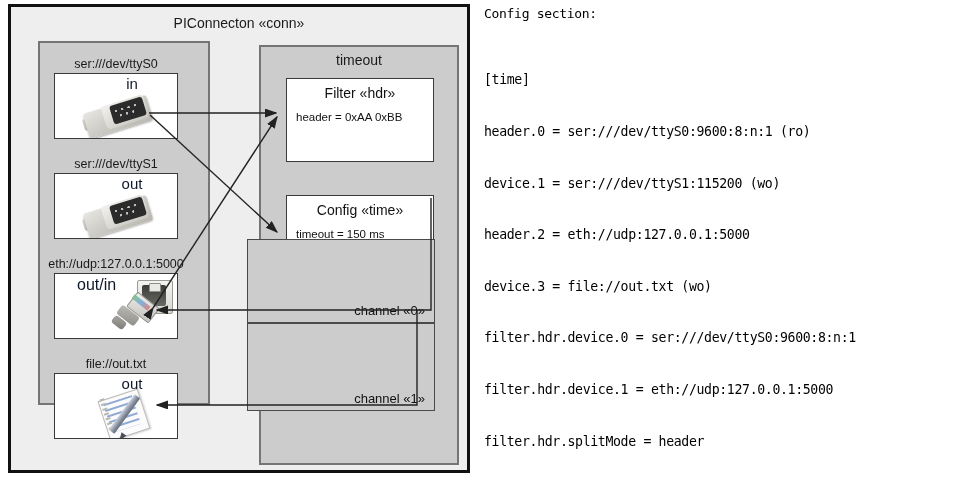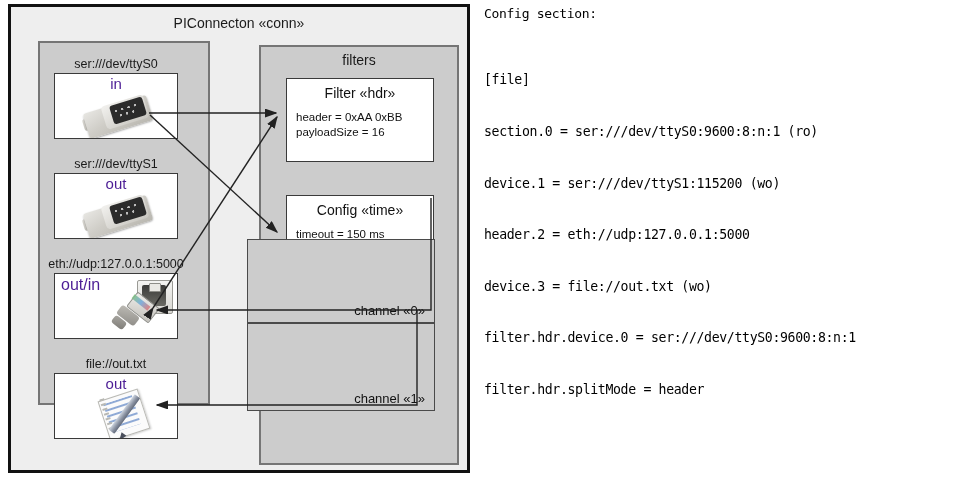--- a/index.html
+++ b/index.html
@@ -35,21 +35,21 @@
     font-size:12.5px;color:#1a1a1a;text-align:center;height:17px;line-height:17px;
     white-space:nowrap;
   }
   .dev-label.wide{margin-left:-14px;width:152px;}
   .dev-box{
     position:relative;width:124px;height:66px;background:#ffffff;
     border:1.5px solid #3a3a3a;box-sizing:border-box;overflow:hidden;
   }
   .dev-io{
     position:absolute;top:1px;left:0;width:100%;text-align:center;
-    font-size:15px;color:#4c1d95;z-index:3;
+    font-size:15px;color:#0f172a;z-index:3;padding-left:16px;
   }
   .dev-io.left{left:6px;width:auto;text-align:right;font-size:16px;top:2px;}
 
   
   .ico{position:absolute;}
   .db9{
     left:26px;top:20px;width:74px;height:42px;
   }
   .db9 .shell{
     position:absolute;left:4px;top:10px;width:66px;height:26px;
@@ -253,27 +253,26 @@
               <div class="lines"></div>
               <div class="holes"></div>
             <div class="pencil"></div>
               <div class="nib"></div>
           </div>
         </div>
       </div>
     </div>
 
     <div class="panel panel-filters">
-      <div class="panel-title">filters</div>
+      <div class="panel-title">timeout</div>
 
       <div class="filter-box" style="left:25px;top:31px;width:148px;height:84px;">
         <div class="filter-title">Filter «hdr»</div>
         <div class="filter-props">
           <div>header = 0xAA 0xBB</div>
-          <div>payloadSize = 16</div>
         </div>
       </div>
 
       <div class="filter-box" style="left:25px;top:148px;width:148px;height:78px;">
         <div class="filter-title">Config «time»</div>
         <div class="filter-props">
           <div>timeout = 150 ms</div>
         </div>
       </div>
 
@@ -303,26 +302,27 @@
 
       <polyline points="420,191 420,303 146,303" fill="none" stroke="#222222" stroke-width="1.4" marker-end="url(#ah)"></polyline>
 
       <polyline points="406,303 406,398 146,398" fill="none" stroke="#222222" stroke-width="1.4" marker-end="url(#ah)"></polyline>
     </svg>
   </div>
 
   <div class="config">
     <div class="config-heading">Config section:</div>
     <div class="config-body">
-      <span class="ln">[file]</span>
-      <span class="ln">section.0 = ser:///dev/ttyS0:9600:8:n:1 (ro)</span>
+      <span class="ln">[time]</span>
+      <span class="ln">header.0 = ser:///dev/ttyS0:9600:8:n:1 (ro)</span>
       <span class="ln">device.1 = ser:///dev/ttyS1:115200 (wo)</span>
       <span class="ln">header.2 = eth://udp:127.0.0.1:5000</span>
       <span class="ln">device.3 = file://out.txt (wo)</span>
       <span class="ln">filter.hdr.device.0 = ser:///dev/ttyS0:9600:8:n:1</span>
+      <span class="ln">filter.hdr.device.1 = eth://udp:127.0.0.1:5000</span>
       <span class="ln">filter.hdr.splitMode = header</span>
       
       
       
       
       
       
       
       
       

